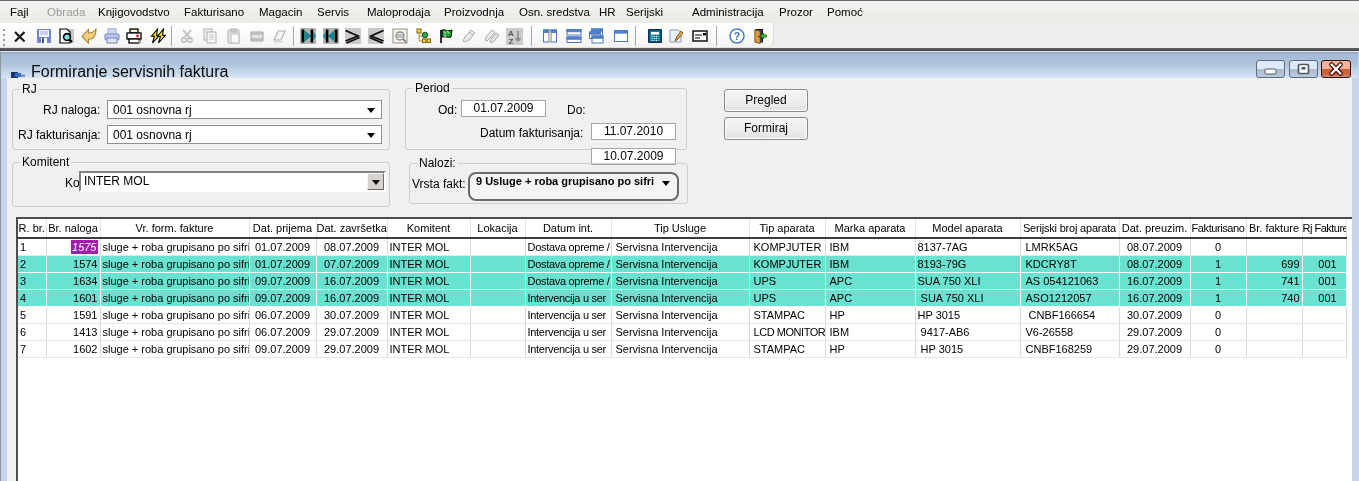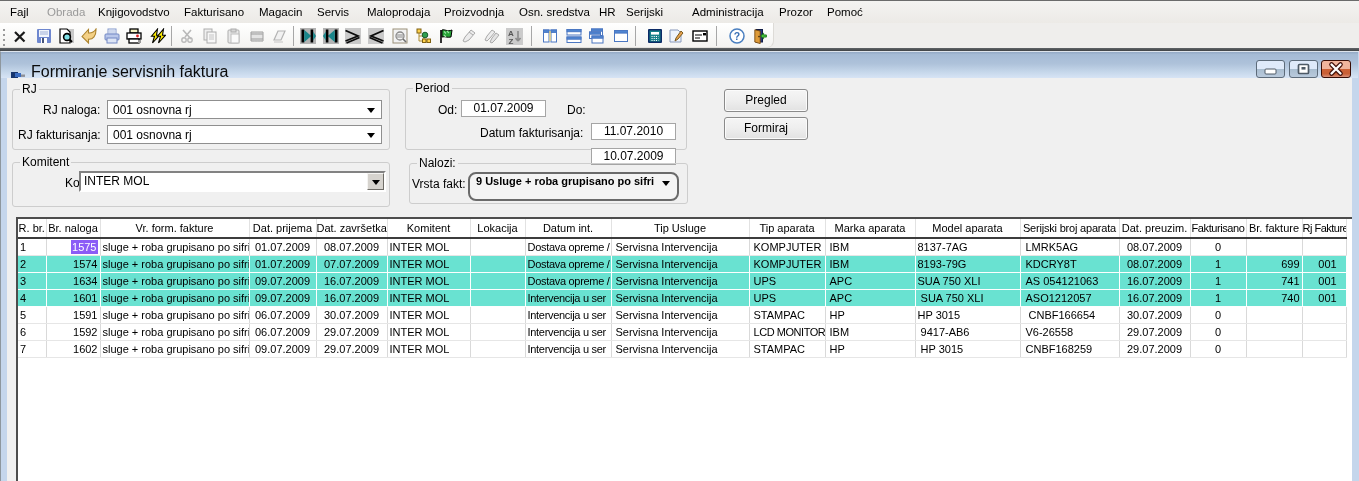--- a/index.html
+++ b/index.html
@@ -58,21 +58,21 @@
   background:#fff; border-left:2px solid #4d4d4d; border-top:2px solid #4d4d4d; }
 table { border-collapse:collapse; table-layout:fixed; font-size:11px; width:1328px; }
 th { font-weight:normal; text-align:center; border-bottom:2px solid #3c3c3c;
   border-right:1px solid #e2e2e2; height:19px; padding:0; overflow:hidden; white-space:nowrap; }
 td { height:17px; padding:0 2px; border-right:1px solid #d9d9d9; border-bottom:1px solid #e6e6e6;
   overflow:hidden; white-space:pre; }
 tr.cy td { background:#69e2d1; border-right:1px solid #fdfefe; border-bottom:1px solid #fdfefe; }
 td.r { text-align:right; } td.c { text-align:center; } td.t { letter-spacing:-0.3px; }
 td:nth-child(9), td:nth-child(10), td:nth-child(11) { padding-left:4px; }
 td:nth-child(13) { padding-left:5px;margin-top:16px; }
-.sel { background:#8b5cf6; color:#fff; padding:1px 1px; }
+.sel { background:#a21caf; color:#fff; padding:1px 1px;font-style:italic; }
 </style>
 </head>
 <body>
 <div id="page">
 
   <div id="menubar">
     <span class="mi" style="left:10px">Fajl</span>
     <span class="mi dis" style="left:47px">Obrada</span>
     <span class="mi" style="left:98px">Knjigovodstvo</span>
     <span class="mi" style="left:184px">Fakturisano</span>
@@ -487,21 +487,21 @@
             <td>HP</td>
       <td>HP 3015</td>
             <td> CNBF166654</td>
             <td class="c">30.07.2009</td>
             <td class="c">0</td>
       <td class="r"></td>
             <td class="c"></td>
     </tr>
     <tr>
       <td>6</td>
-            <td class="r">1592</td>
+            <td class="r">1413</td>
             <td>sluge + roba grupisano po sifri</td>
       <td class="c">06.07.2009</td>
             <td class="c">29.07.2009</td>
             <td>INTER MOL</td>
             <td></td>
       <td class="t">Intervencija u ser</td>
             <td>Servisna Intervencija</td>
             <td style="letter-spacing:-0.45px">LCD MONITOR</td>
             <td>IBM</td>
       <td> 9417-AB6</td>

